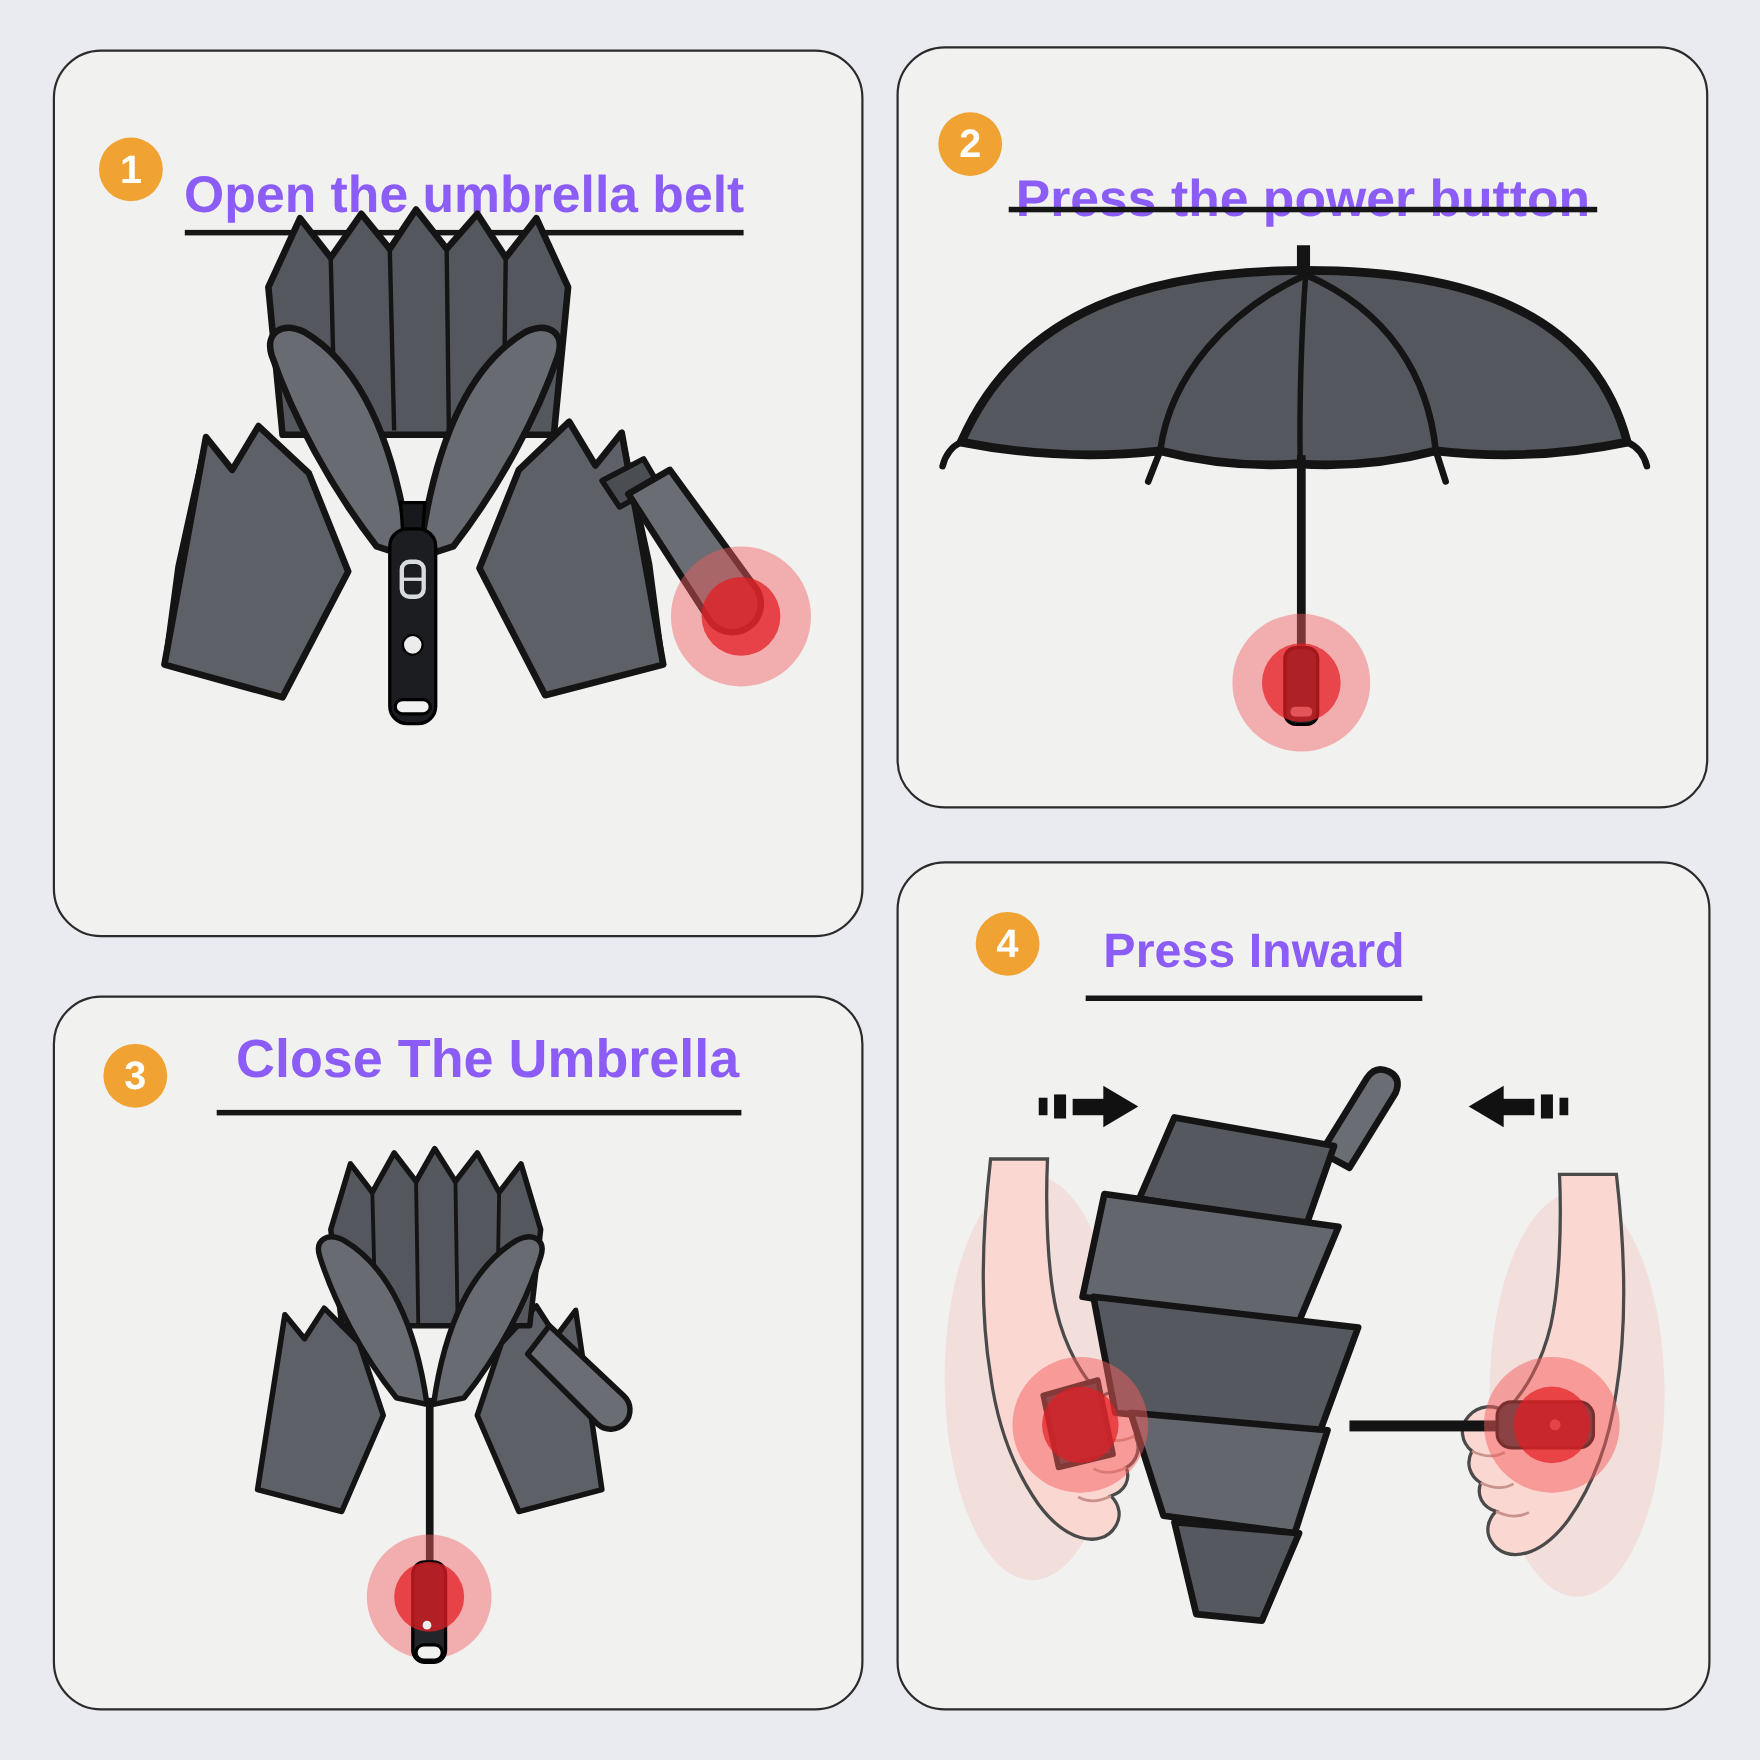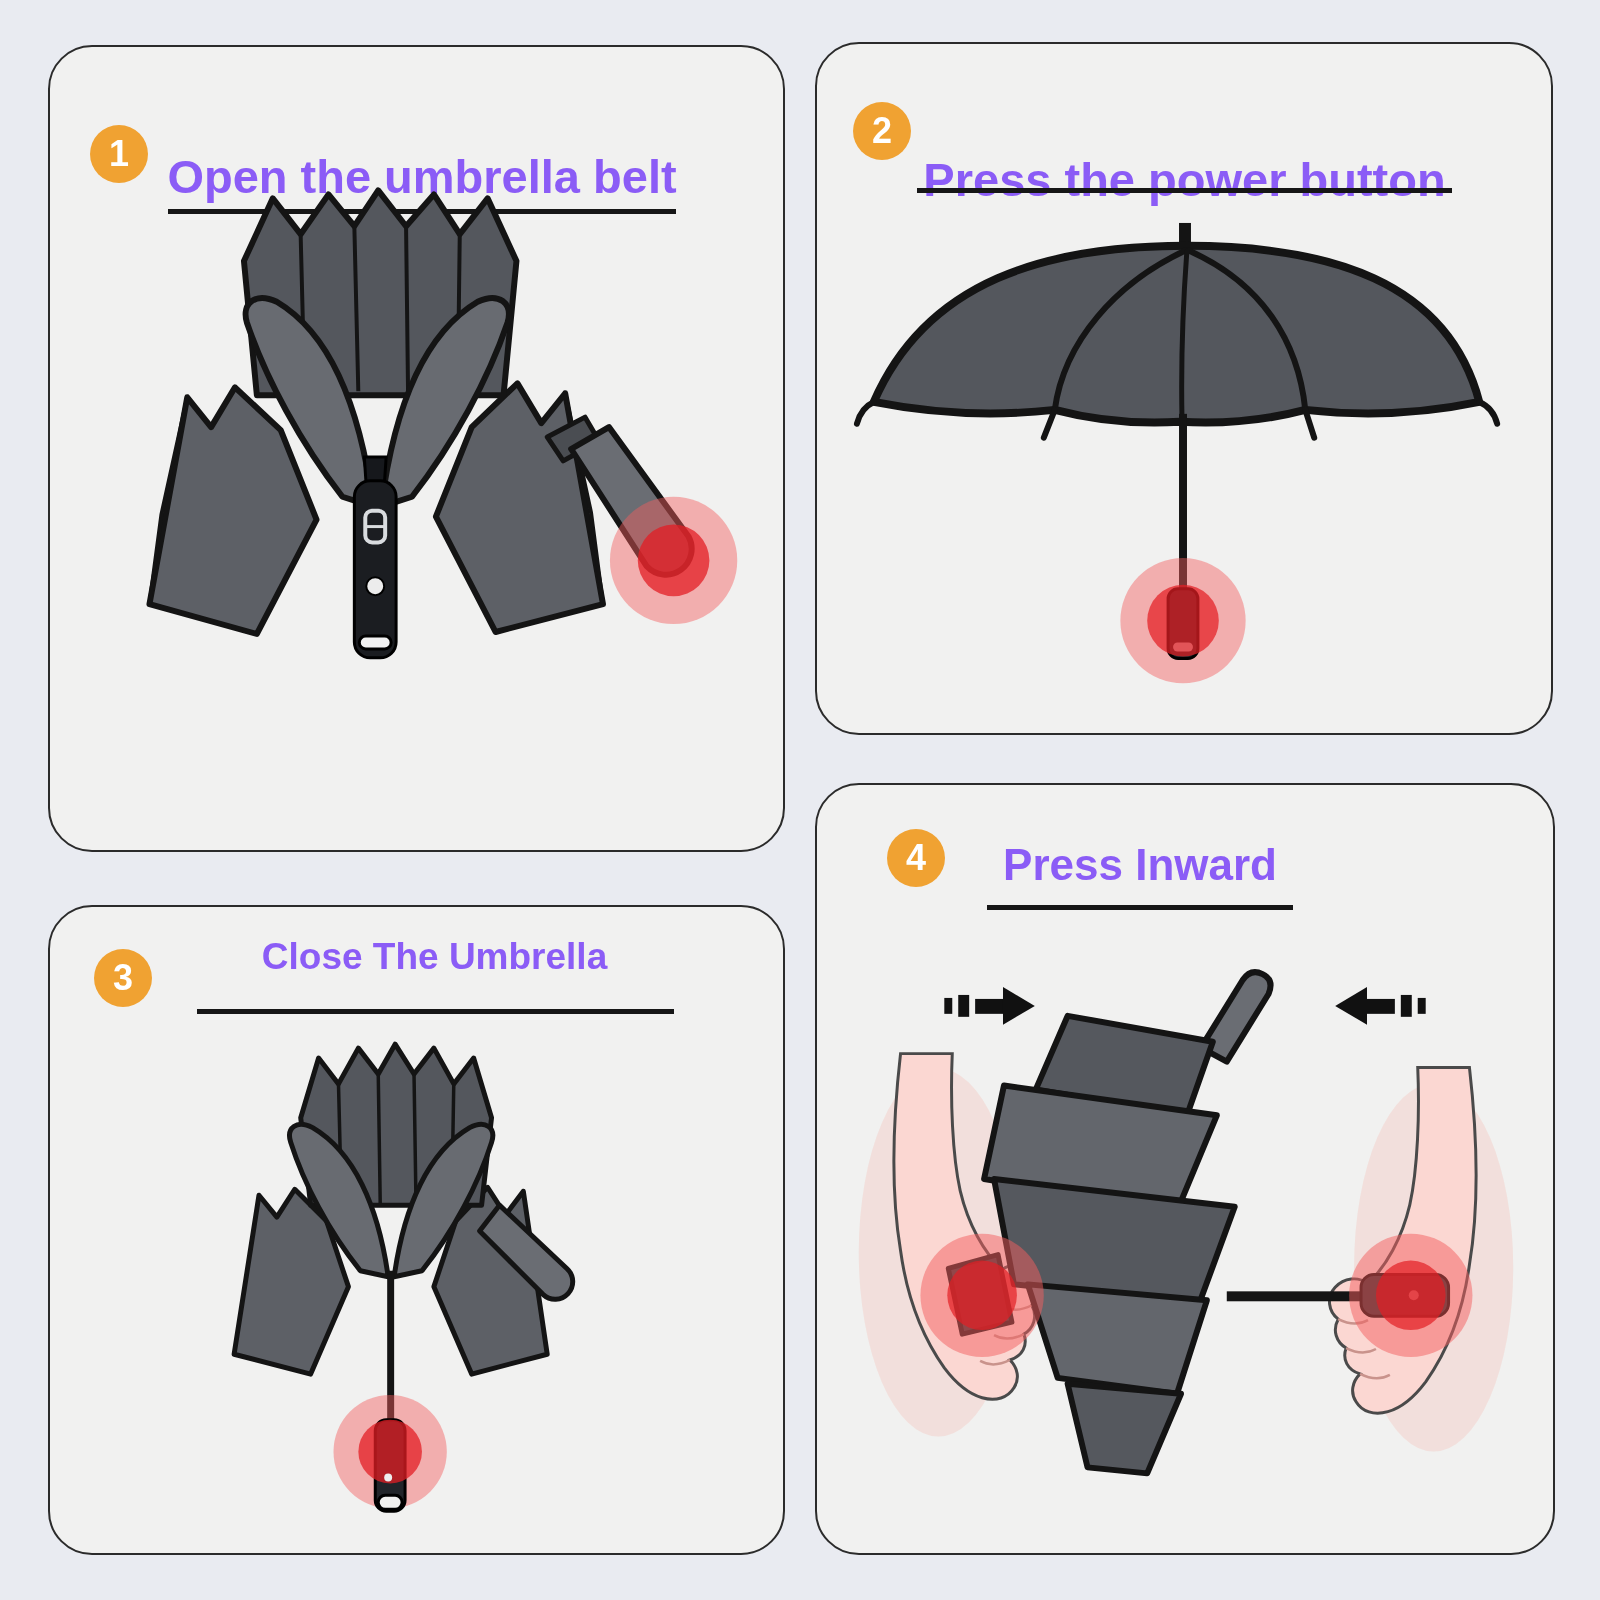--- a/index.html
+++ b/index.html
@@ -26,21 +26,21 @@
     white-space:nowrap;text-align:center;line-height:1.1;
   }
   .rule{position:absolute;height:5px;background:#161616;}
   .p1 .badge{left:40px;top:78px;}
   .p1 .title{left:116px;top:104px;width:512px;}
   .p1 .rule{left:118px;top:162px;width:508px;}
   .p2 .badge{left:36px;top:58px;}
   .p2 .title{left:100px;top:82px;width:535px;margin-top:28px;}
   .p2 .rule{left:100px;top:144px;width:535px;}
   .p3 .badge{left:44px;top:42px;}
-  .p3 .title{left:147px;top:30px;width:475px;font-size:37px;}
+  .p3 .title{left:147px;top:30px;width:475px;font-size:49px;text-align:right;}
   .p3 .rule{left:147px;top:102px;width:477px;}
   .p4 .badge{left:70px;top:44px;}
   .p4 .title{left:164px;top:56px;width:318px;font-size:44px;}
   .p4 .rule{left:170px;top:120px;width:306px;}
   .illus{position:absolute;left:0;top:0;width:100%;height:100%;}
 </style>
 </head>
 <body>
 
 <div class="stage">

